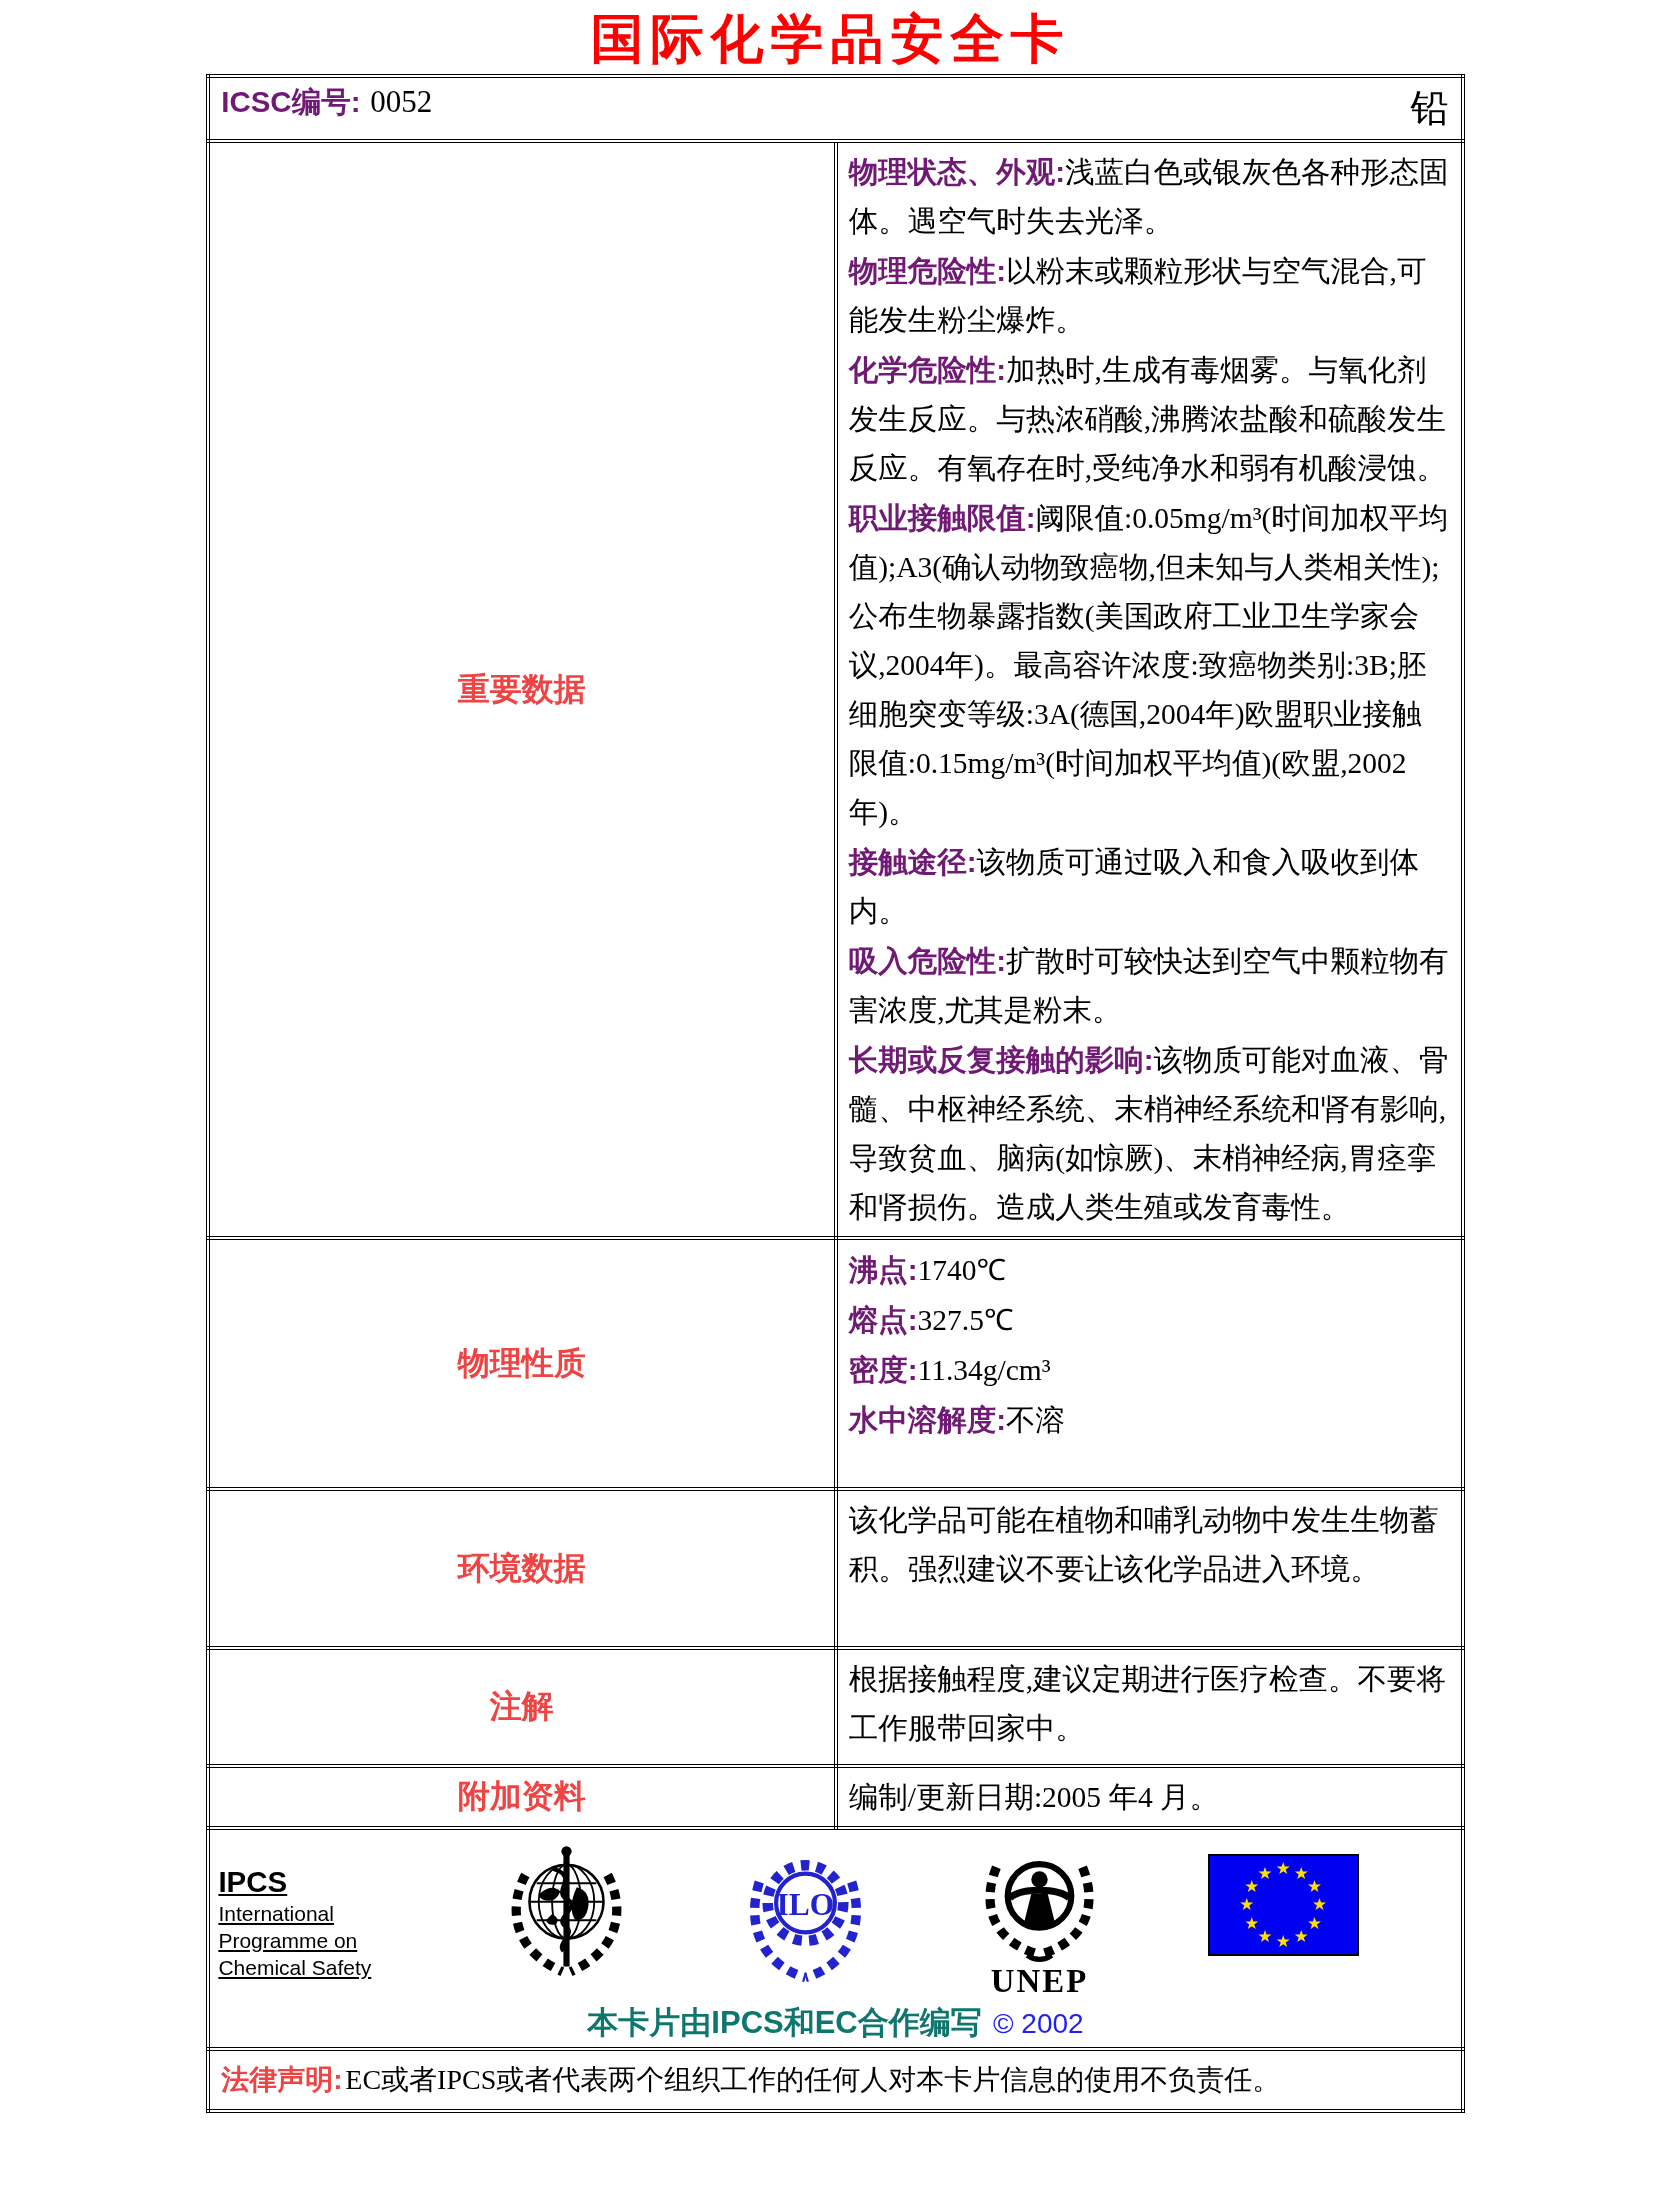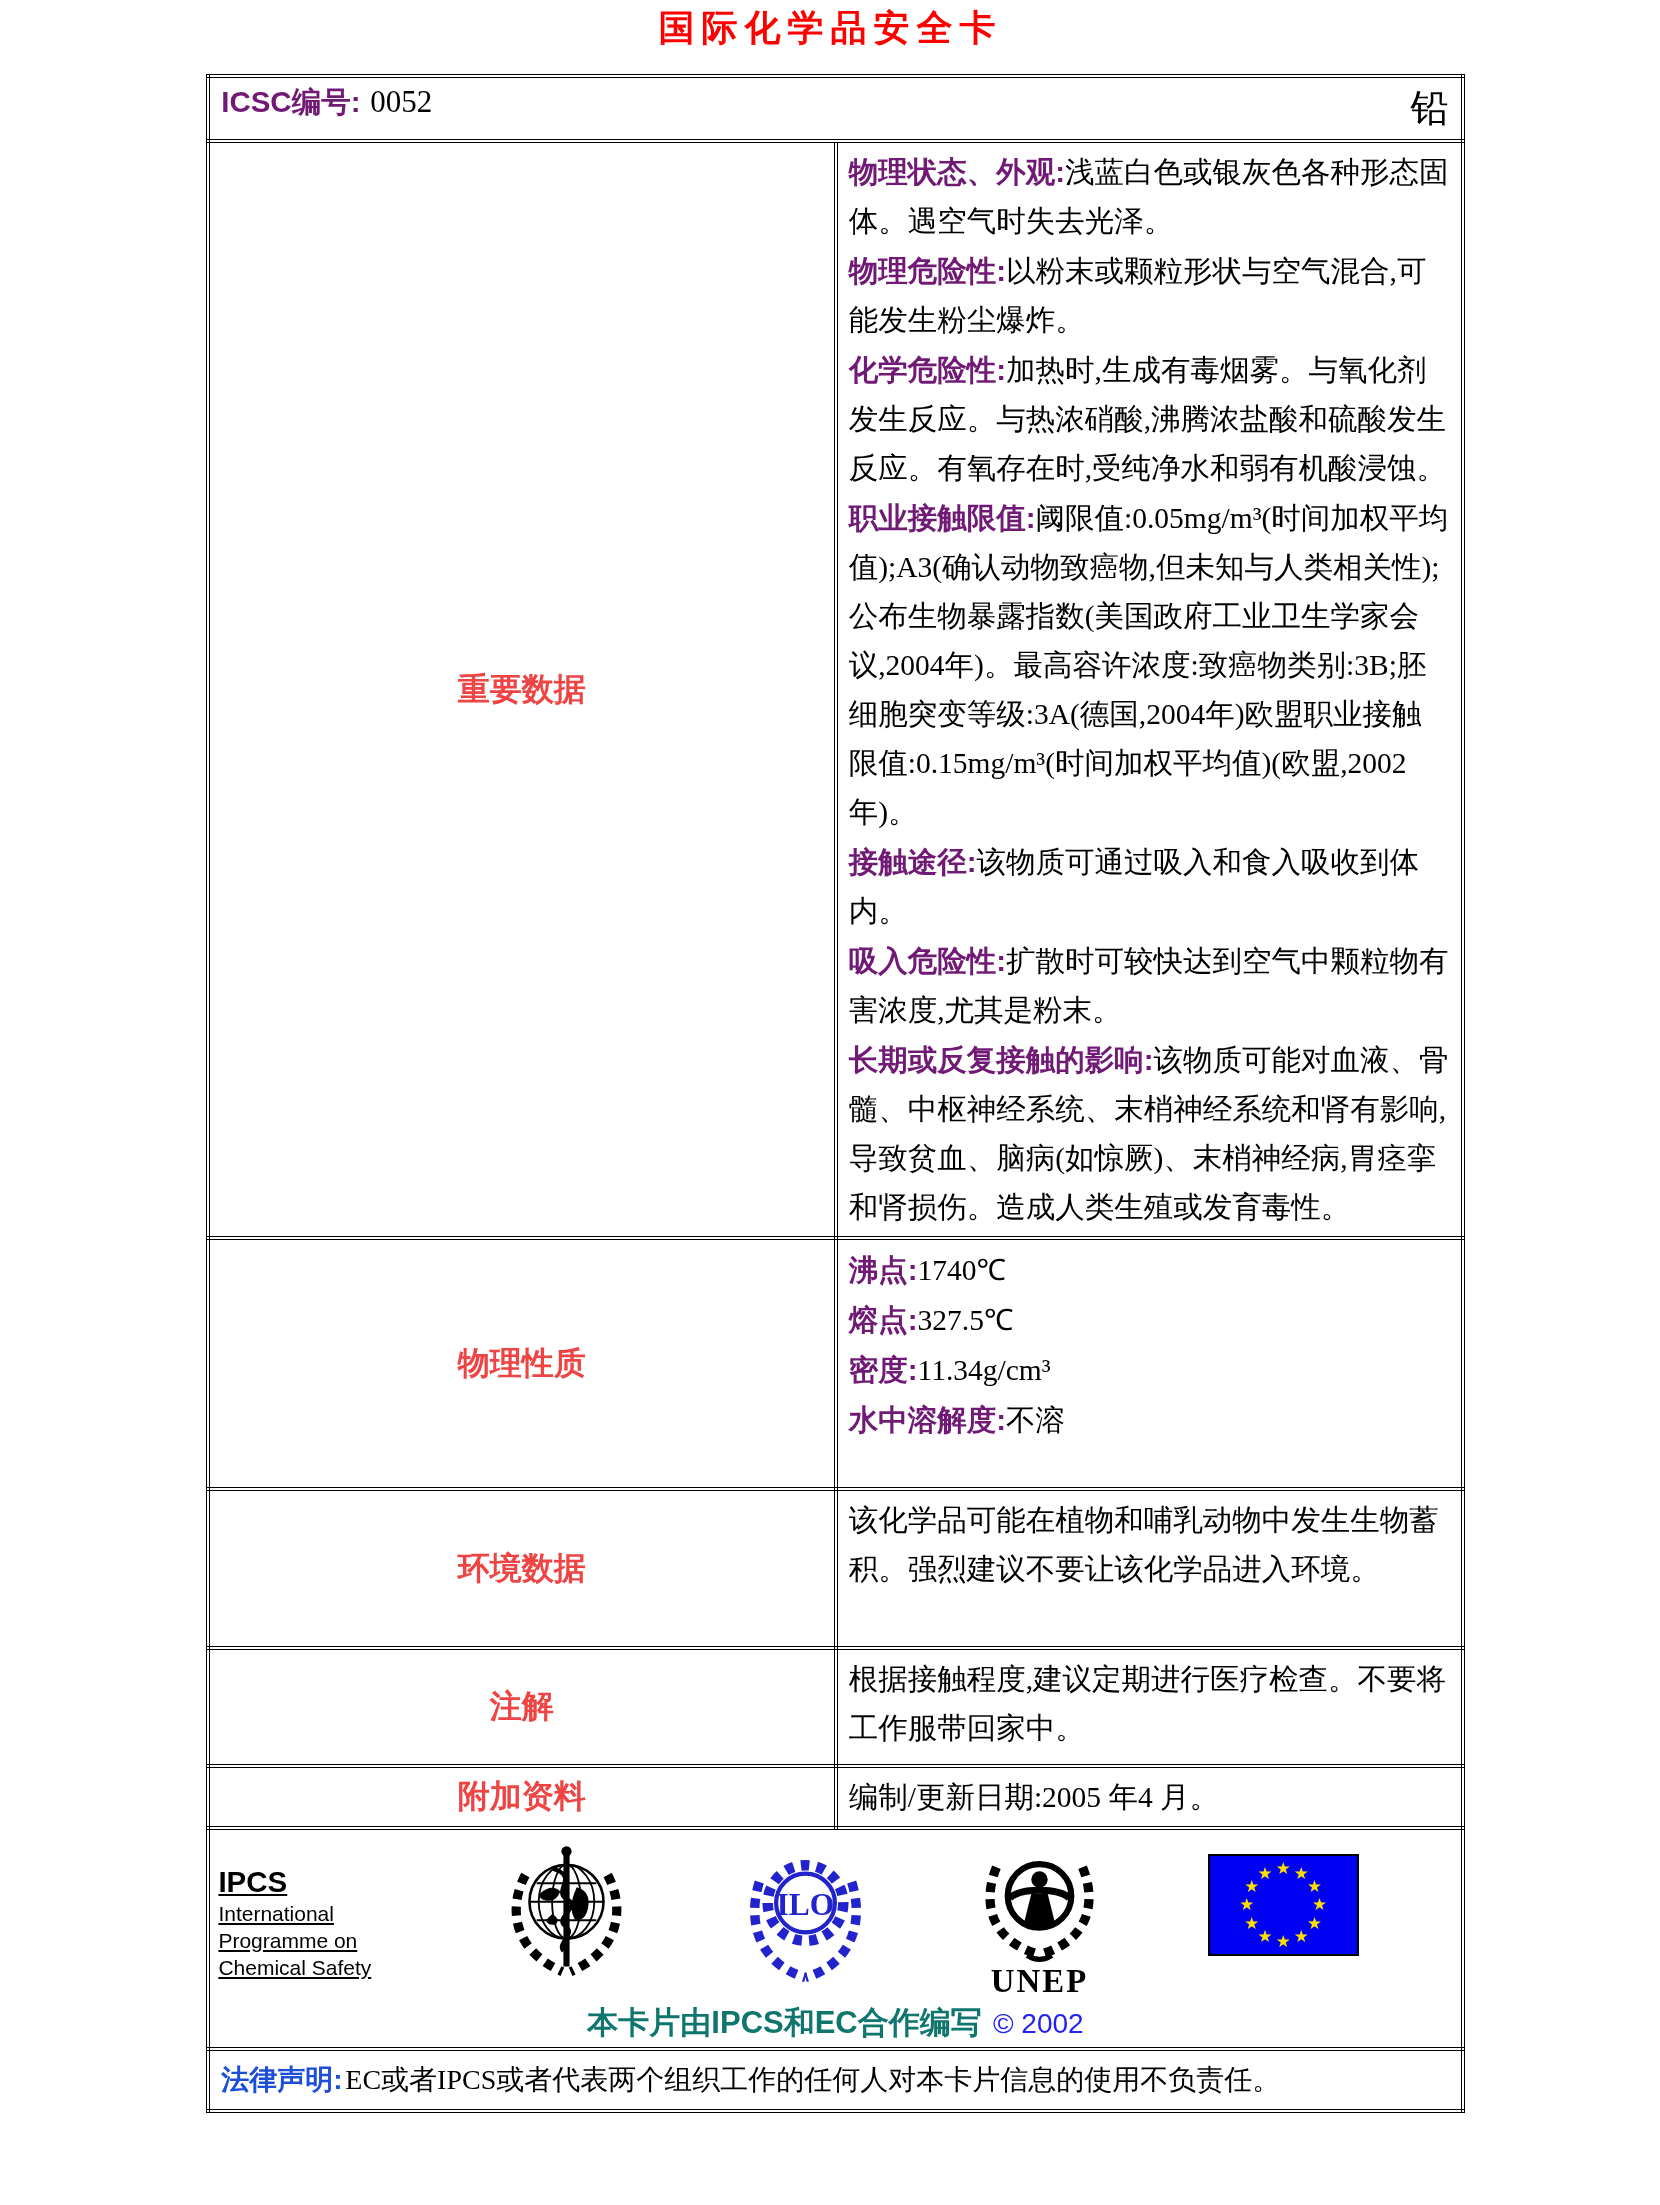--- a/index.html
+++ b/index.html
@@ -7,21 +7,21 @@
   body {
     width: 1661px; height: 2205px;
     background: #ffffff;
     color: #000;
     font-family: "Liberation Serif", serif;
   }
   .page-title {
     text-align: center;
     color: #ff0000;
     font-weight: bold;
-    font-size: 36px;
+    font-size: 53px;
     letter-spacing: 7px;
     padding-top: 4.2px;
     height: 74px;
     font-family: "Liberation Serif", serif;
   }
   table.card {
     border-collapse: collapse;
     margin-left: 206px;
     width: 1259px;
     table-layout: fixed;
@@ -67,21 +67,21 @@
   
   .logos-wrap { display: flex; justify-content: space-between; align-items: flex-start; padding: 7px 98px 0 4.2px; text-decoration: underline; }
   .ipcs-block { margin-top: 24px; width: 175px; font-family: "Liberation Sans", sans-serif; }
   .ipcs-acronym { font-size: 29.5px; font-weight: bold; line-height: 36px; }
   .ipcs-line { font-size: 21px; line-height: 27px; }
   .eu-flag { width: 151px; height: 102px; background: #0000f2; border: 2.1px solid #000; margin-top: 14px; position: relative; }
   .caption-row { text-align: center; margin-top: 1.4px; }
   .caption-main { color: #0f766e; font-family: "Liberation Sans", sans-serif; font-weight: bold; font-size: 31px; }
   .caption-copy { color: #2222ee; font-size: 28px; font-family: "Liberation Sans", sans-serif; margin-left: 11.2px; text-align: right; }
   
-  .legal-label { color: #1d4ed8; font-family: "Liberation Sans", sans-serif; font-weight: bold; font-size: 28px; }
+  .legal-label { color: #ef4444; font-family: "Liberation Sans", sans-serif; font-weight: bold; font-size: 28px; }
   .legal-text { font-size: 28px; margin-top: 28px; }
   svg { display: block; }
 </style>
 </head>
 <body>
 
 <div class="page-title">国际化学品安全卡</div>
 
 <table class="card">
 

